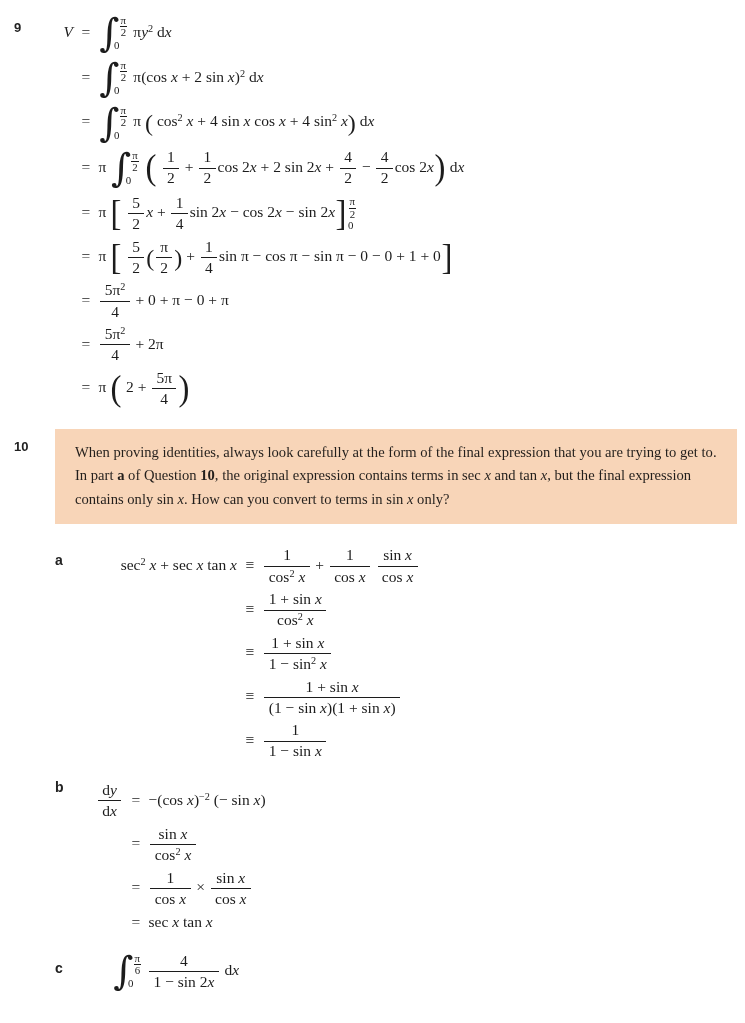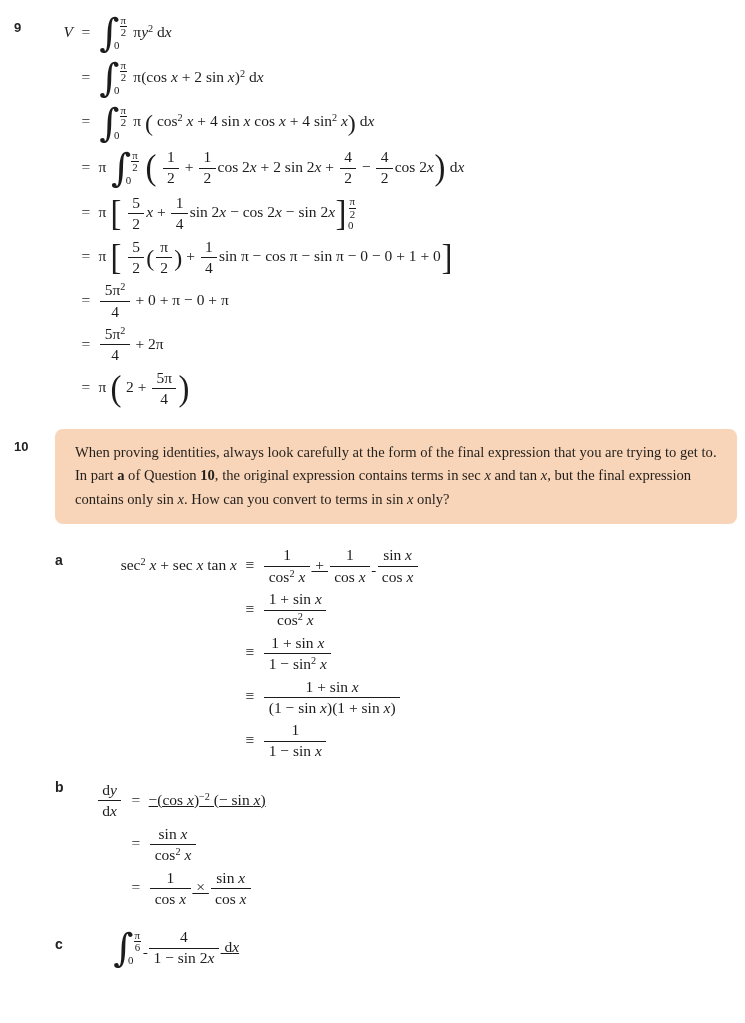--- a/index.html
+++ b/index.html
@@ -31,24 +31,24 @@
   .part-b{margin-top:12px;}
   .part-c{margin-top:10px;}
   .plabel{
     flex:0 0 30px;
     font-family:"Liberation Sans","DejaVu Sans",sans-serif;
     font-weight:bold;font-size:14px;color:#222;
   }
   .part-a .plabel{padding-top:10px;}
   .part-b .plabel{padding-top:2px;}
   .part-c .plabel{padding-top:14px;}
-  .pbody{flex:1;min-width:0;text-decoration:underline;}
+  .pbody{flex:1;min-width:0;}
   
   .note{
-    border-radius:8px;
+    border-radius:0;
     padding:12px 18px 13px 20px;
     margin-right:2px;
   }
   .note-text{
     margin:0;
     font-size:14.6px;
     line-height:1.62;
     color:#231f1c;
   }
   
@@ -163,20 +163,21 @@
         </div>
       </div>
 
       <div class="partrow part-b">
         <div class="plabel">b</div>
         <div class="pbody">
           <div class="eqs">
               <div class="eq-line"><span class="eq-lhs" style="width: 38px;"><span class="frac"><span class="fnum">d<span class="mi"><span>y</span></span></span><span class="fden">d<span class="mi"><span>x</span></span></span></span></span><span class="eq-rel">=</span><span class="eq-rhs">−(cos <span class="mi"><span>x</span></span>)<sup><span>−2</span></sup> (− sin <span class="mi"><span>x</span></span>)</span></div>
               <div class="eq-line"><span class="eq-lhs" style="width: 38px;"></span><span class="eq-rel">=</span><span class="eq-rhs"><span class="frac"><span class="fnum">sin <span class="mi"><span>x</span></span></span><span class="fden">cos<sup><span>2</span></sup> <span class="mi"><span>x</span></span></span></span></span></div>
               <div class="eq-line"><span class="eq-lhs" style="width: 38px;"></span><span class="eq-rel">=</span><span class="eq-rhs"><span class="frac"><span class="fnum">1</span><span class="fden">cos <span class="mi"><span>x</span></span></span></span> × <span class="frac"><span class="fnum">sin <span class="mi"><span>x</span></span></span><span class="fden">cos <span class="mi"><span>x</span></span></span></span></span></div>
+              <div class="eq-line"><span class="eq-lhs" style="width: 38px;"></span><span class="eq-rel">=</span><span class="eq-rhs">sec <span class="mi"><span>x</span></span> tan <span class="mi"><span>x</span></span></span></div>
             </div>
         </div>
       </div>
 
       <div class="partrow part-c">
         <div class="plabel">c</div>
         <div class="pbody">
           <div class="eqs">
               <div class="eq-line has-int"><span class="eq-lhs" style="width: 2px;"></span><span class="eq-rel"></span><span class="eq-rhs"><span class="intwrap">
                     <span class="isym">∫</span>

